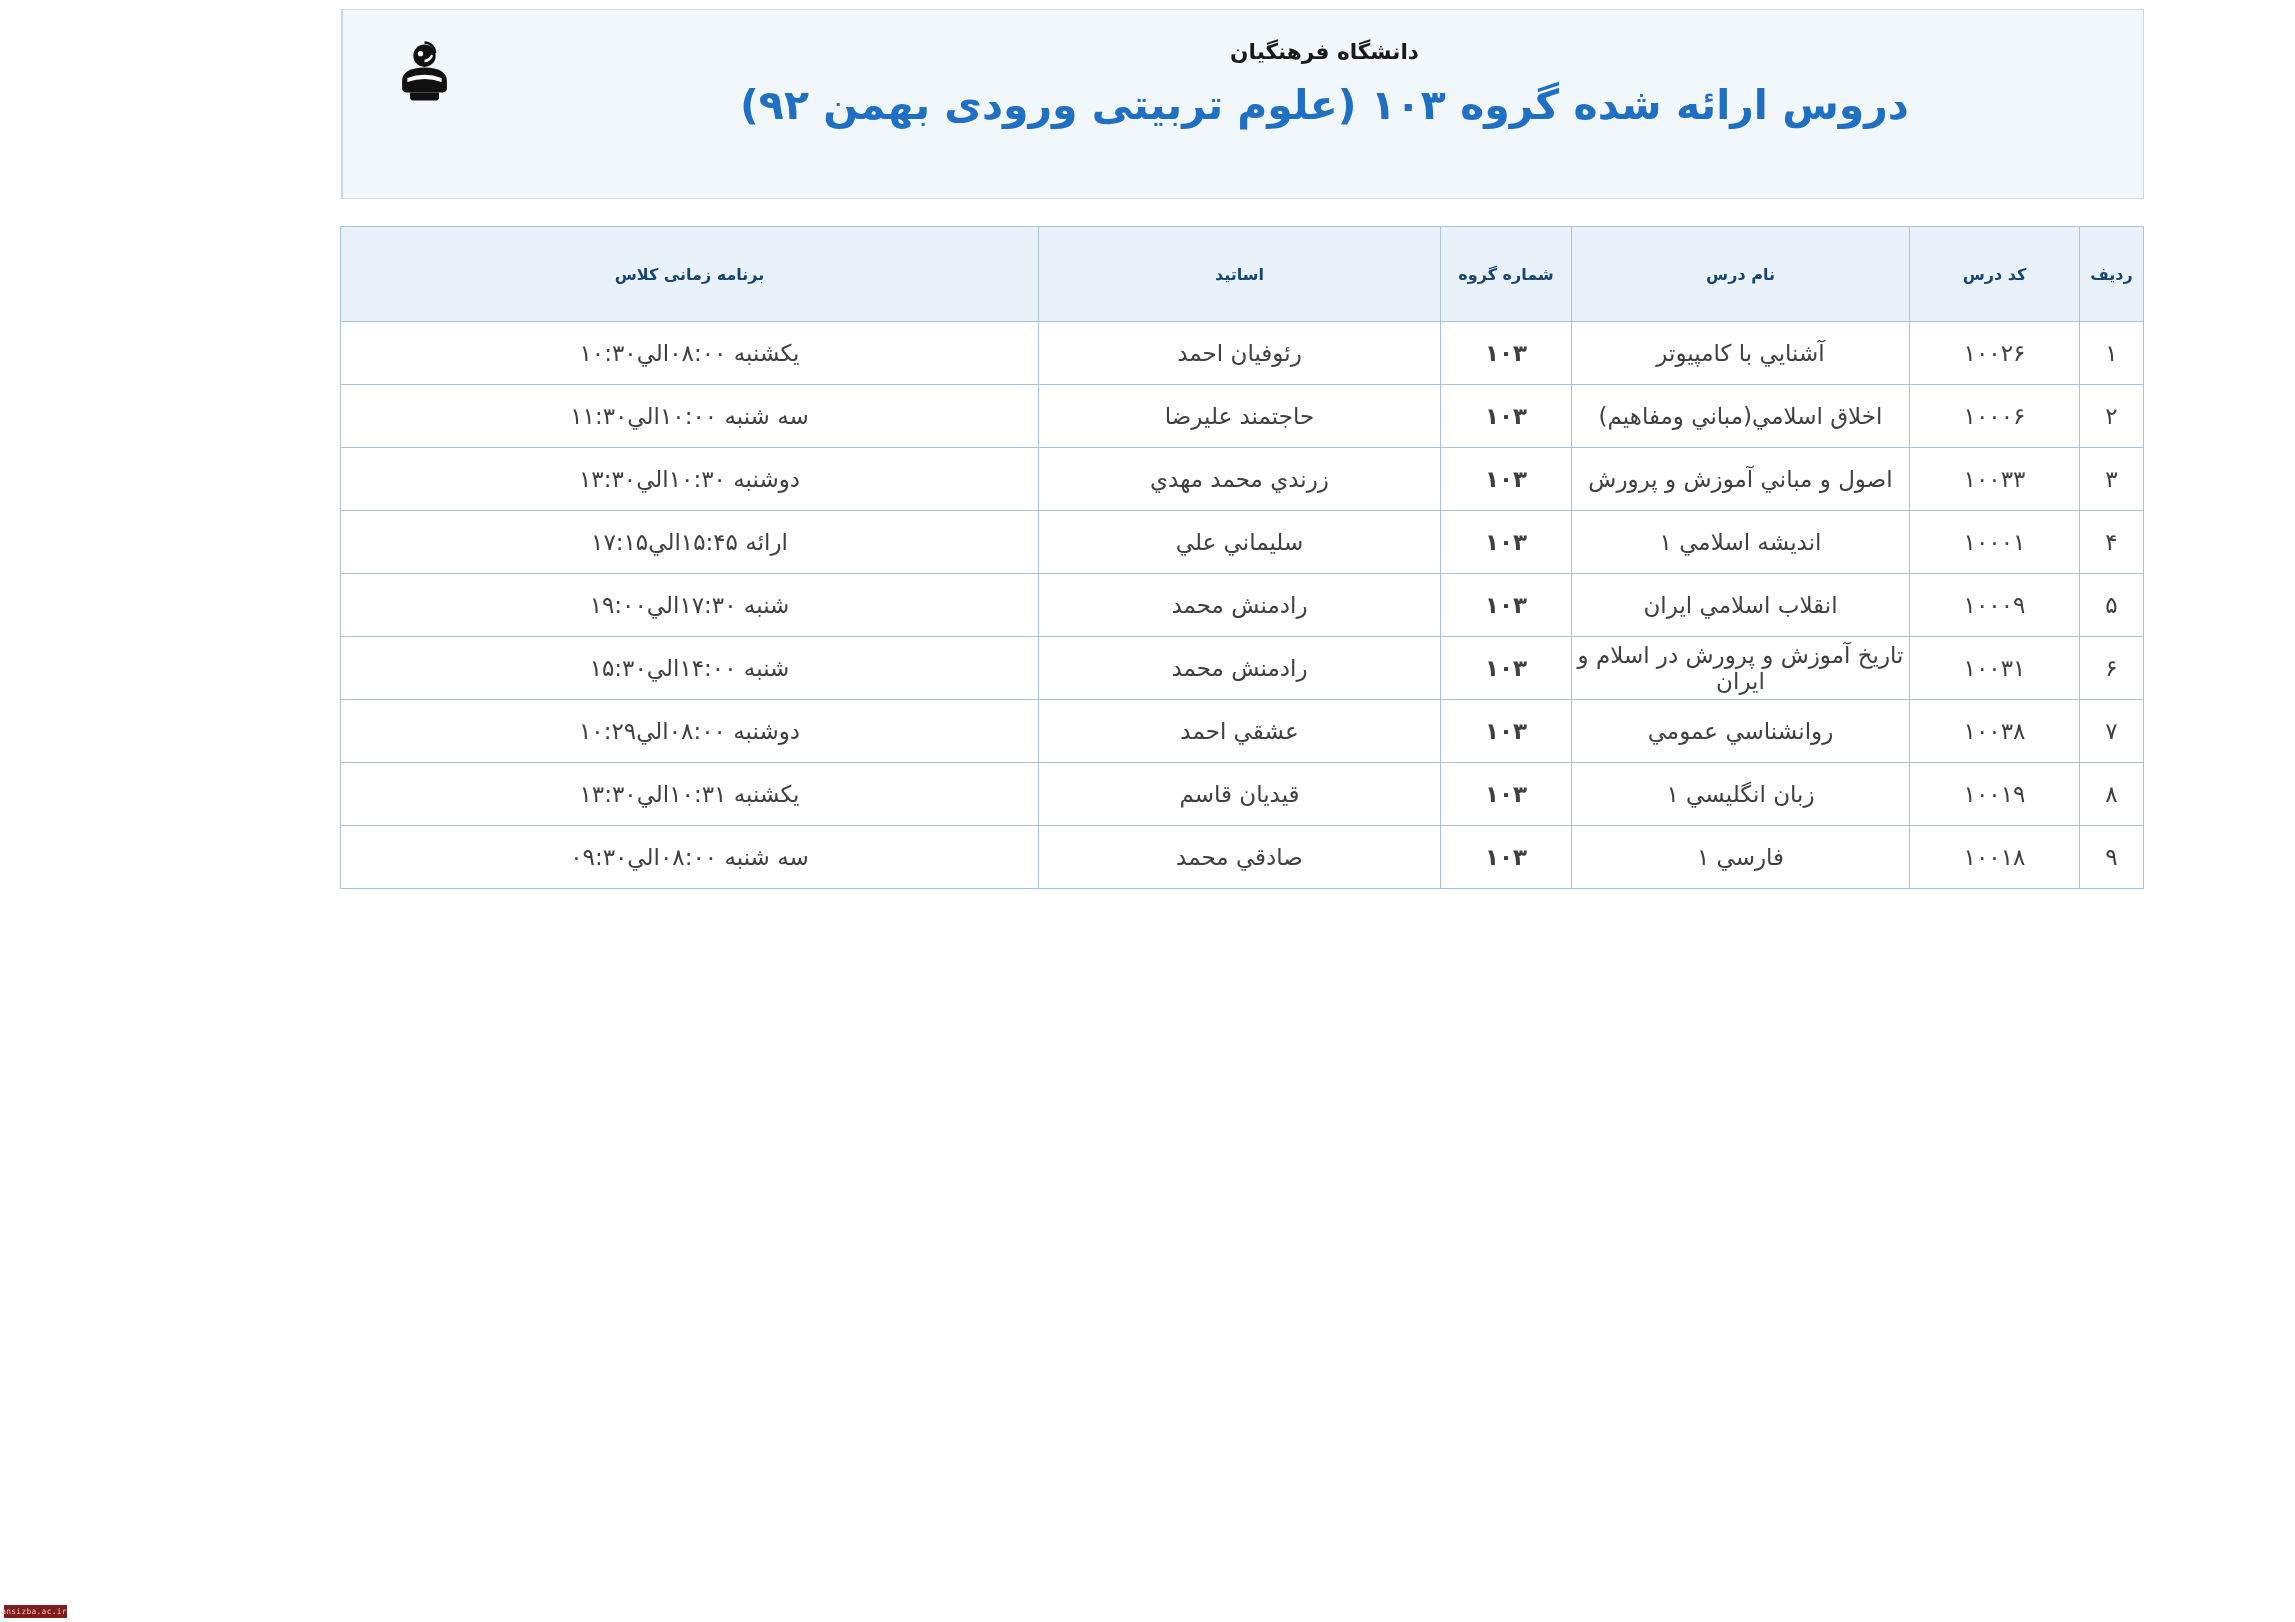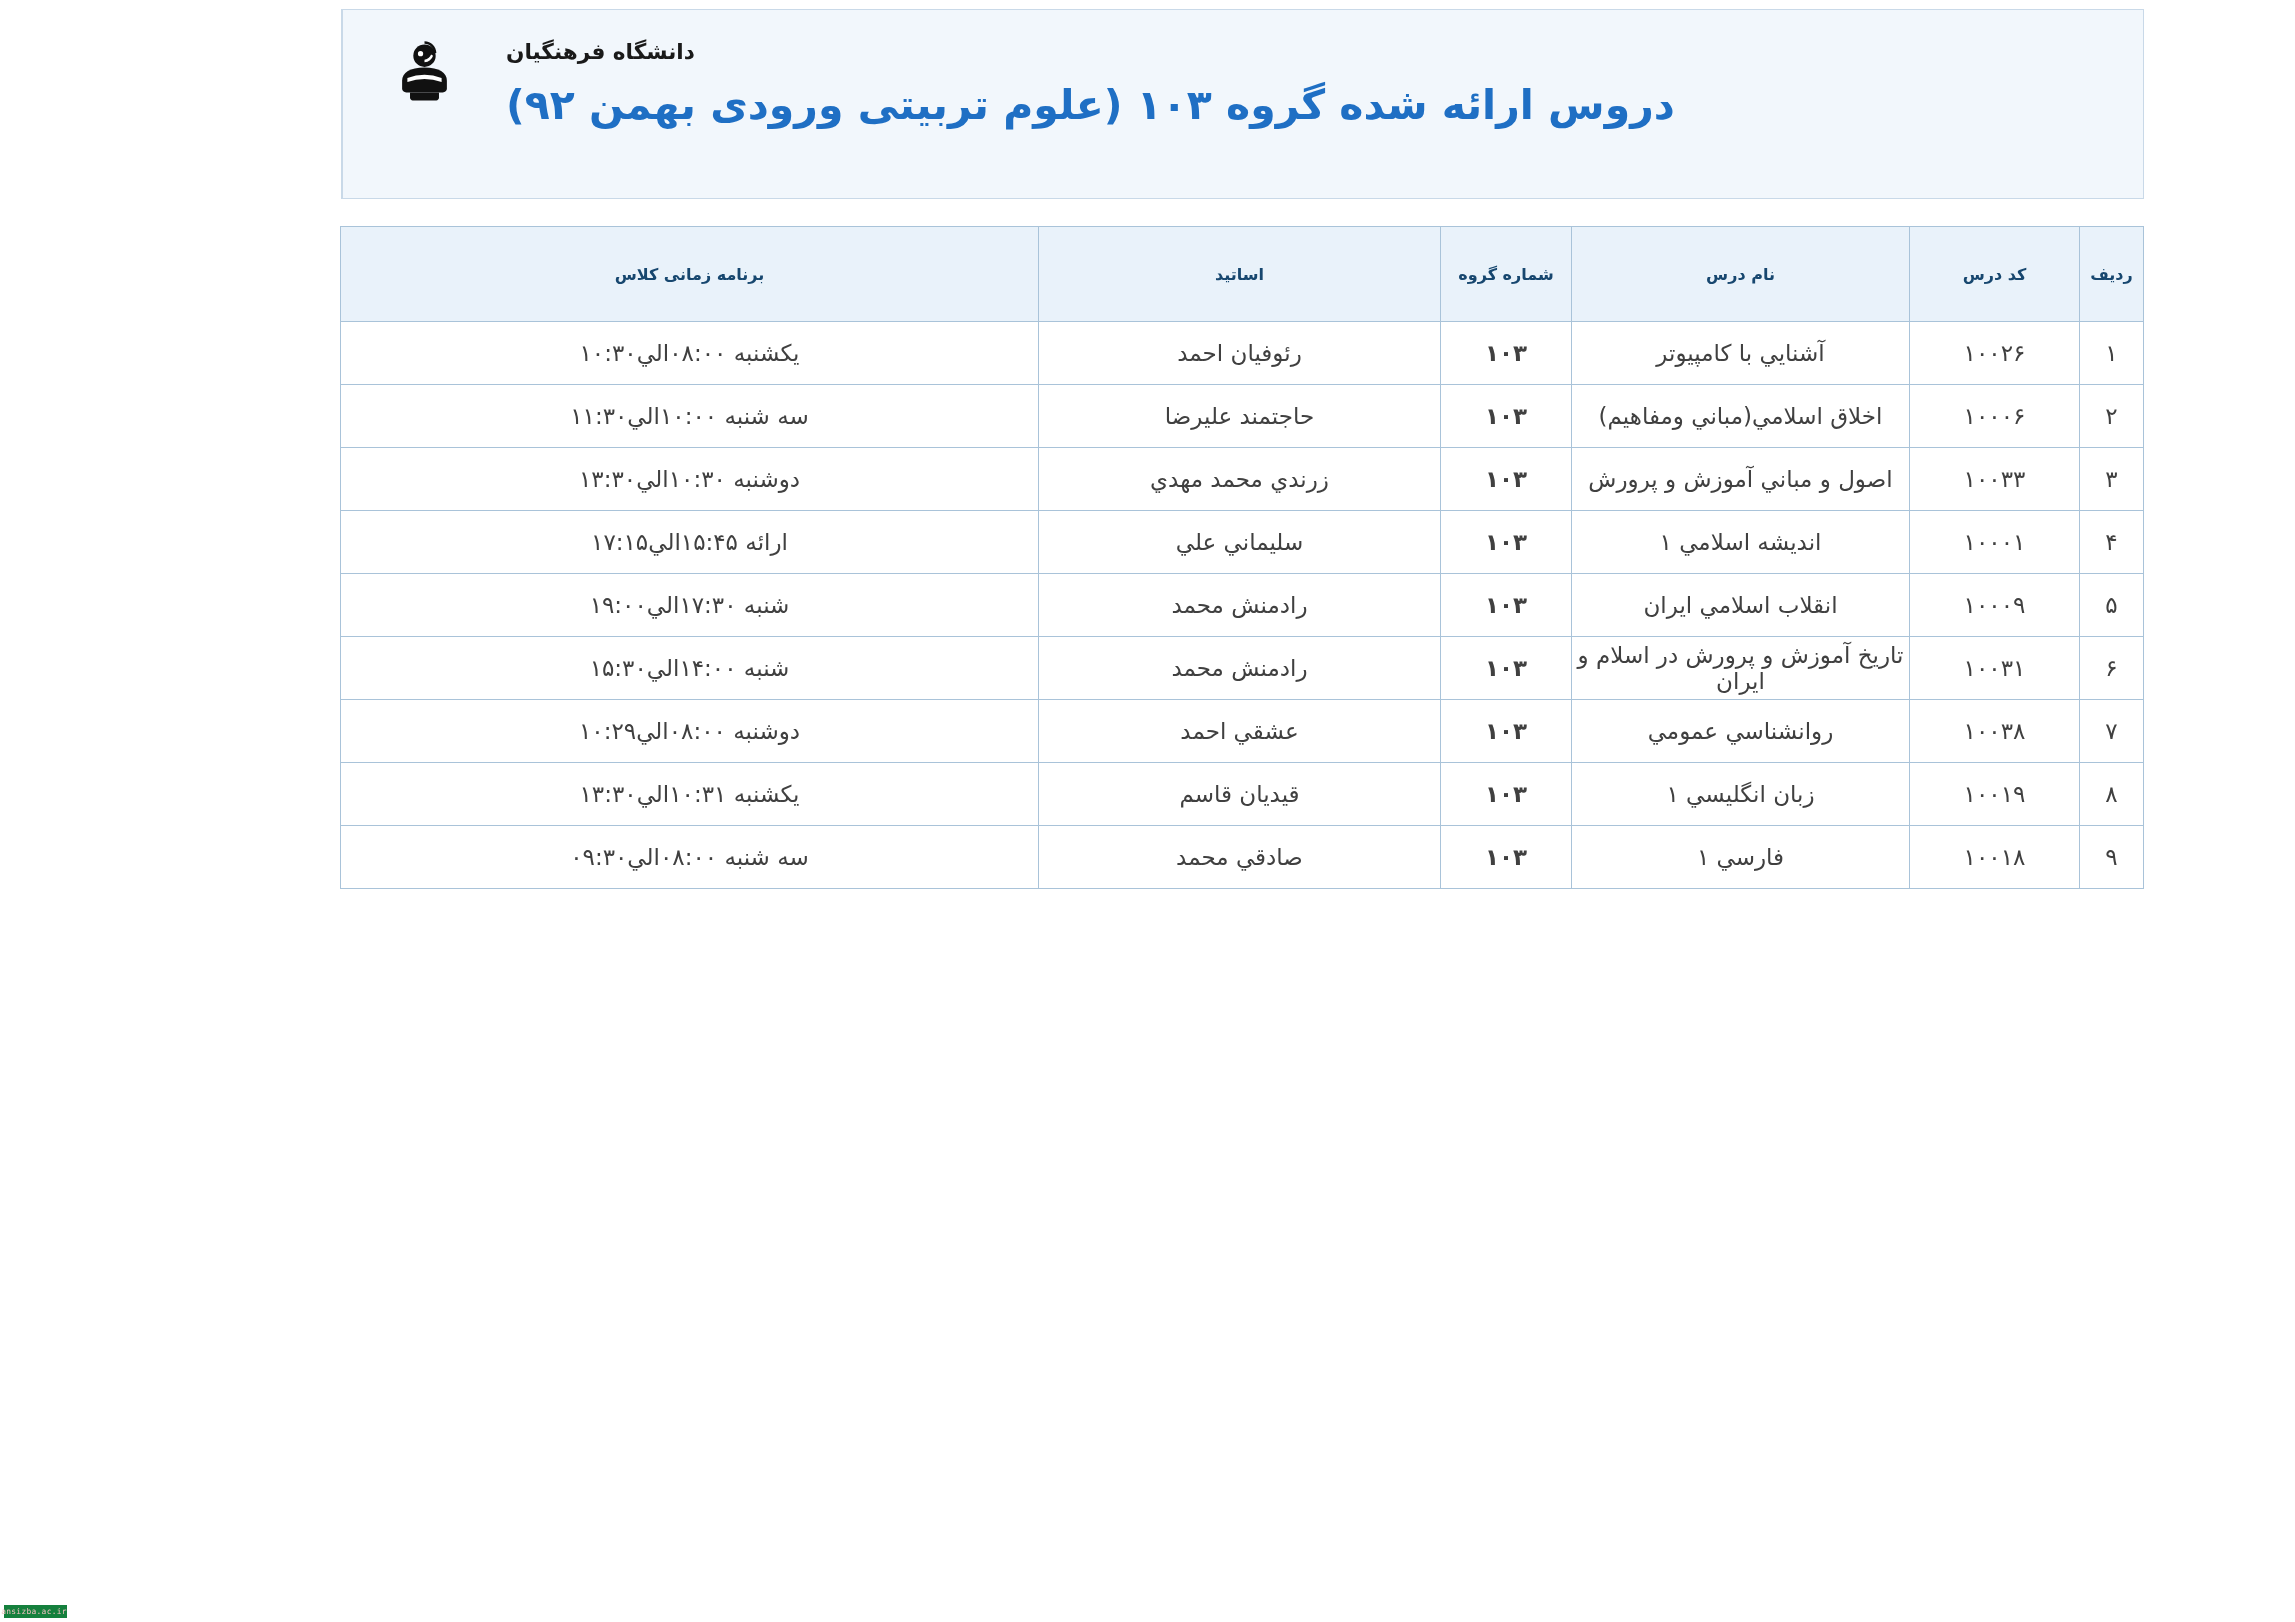--- a/index.html
+++ b/index.html
@@ -53,21 +53,21 @@
   .logo-mark {
     width: 79px;
     height: 79px;
     display: block;
   }
 
   .header-text-cell {
     flex: 1;
     display: flex;
     flex-direction: column;
-    align-items: flex-end;
+    align-items: center;
     justify-content: flex-start;
     padding-top: 29px;
     box-sizing: border-box;
   }
 
   .univ-name {
     font-size: 21.6px;
     font-weight: bold;
     color: #1a1a1a;
     letter-spacing: 0px;
@@ -143,21 +143,21 @@
     font-size: 20px;
   }
 
   
   .watermark {
     position: absolute;
     left: 3.9px;
     bottom: 3.9px;
     width: 63px;
     height: 13px;
-    background: #15803d;
+    background: #7f1d1d;
     color: #f0c0c0;
     font-size: 7.9px;
     line-height: 13px;
     text-align: right;
     font-family: "DejaVu Sans Mono", monospace;
     letter-spacing: 0.3px;
   }
 </style>
 </head>
 <body>

